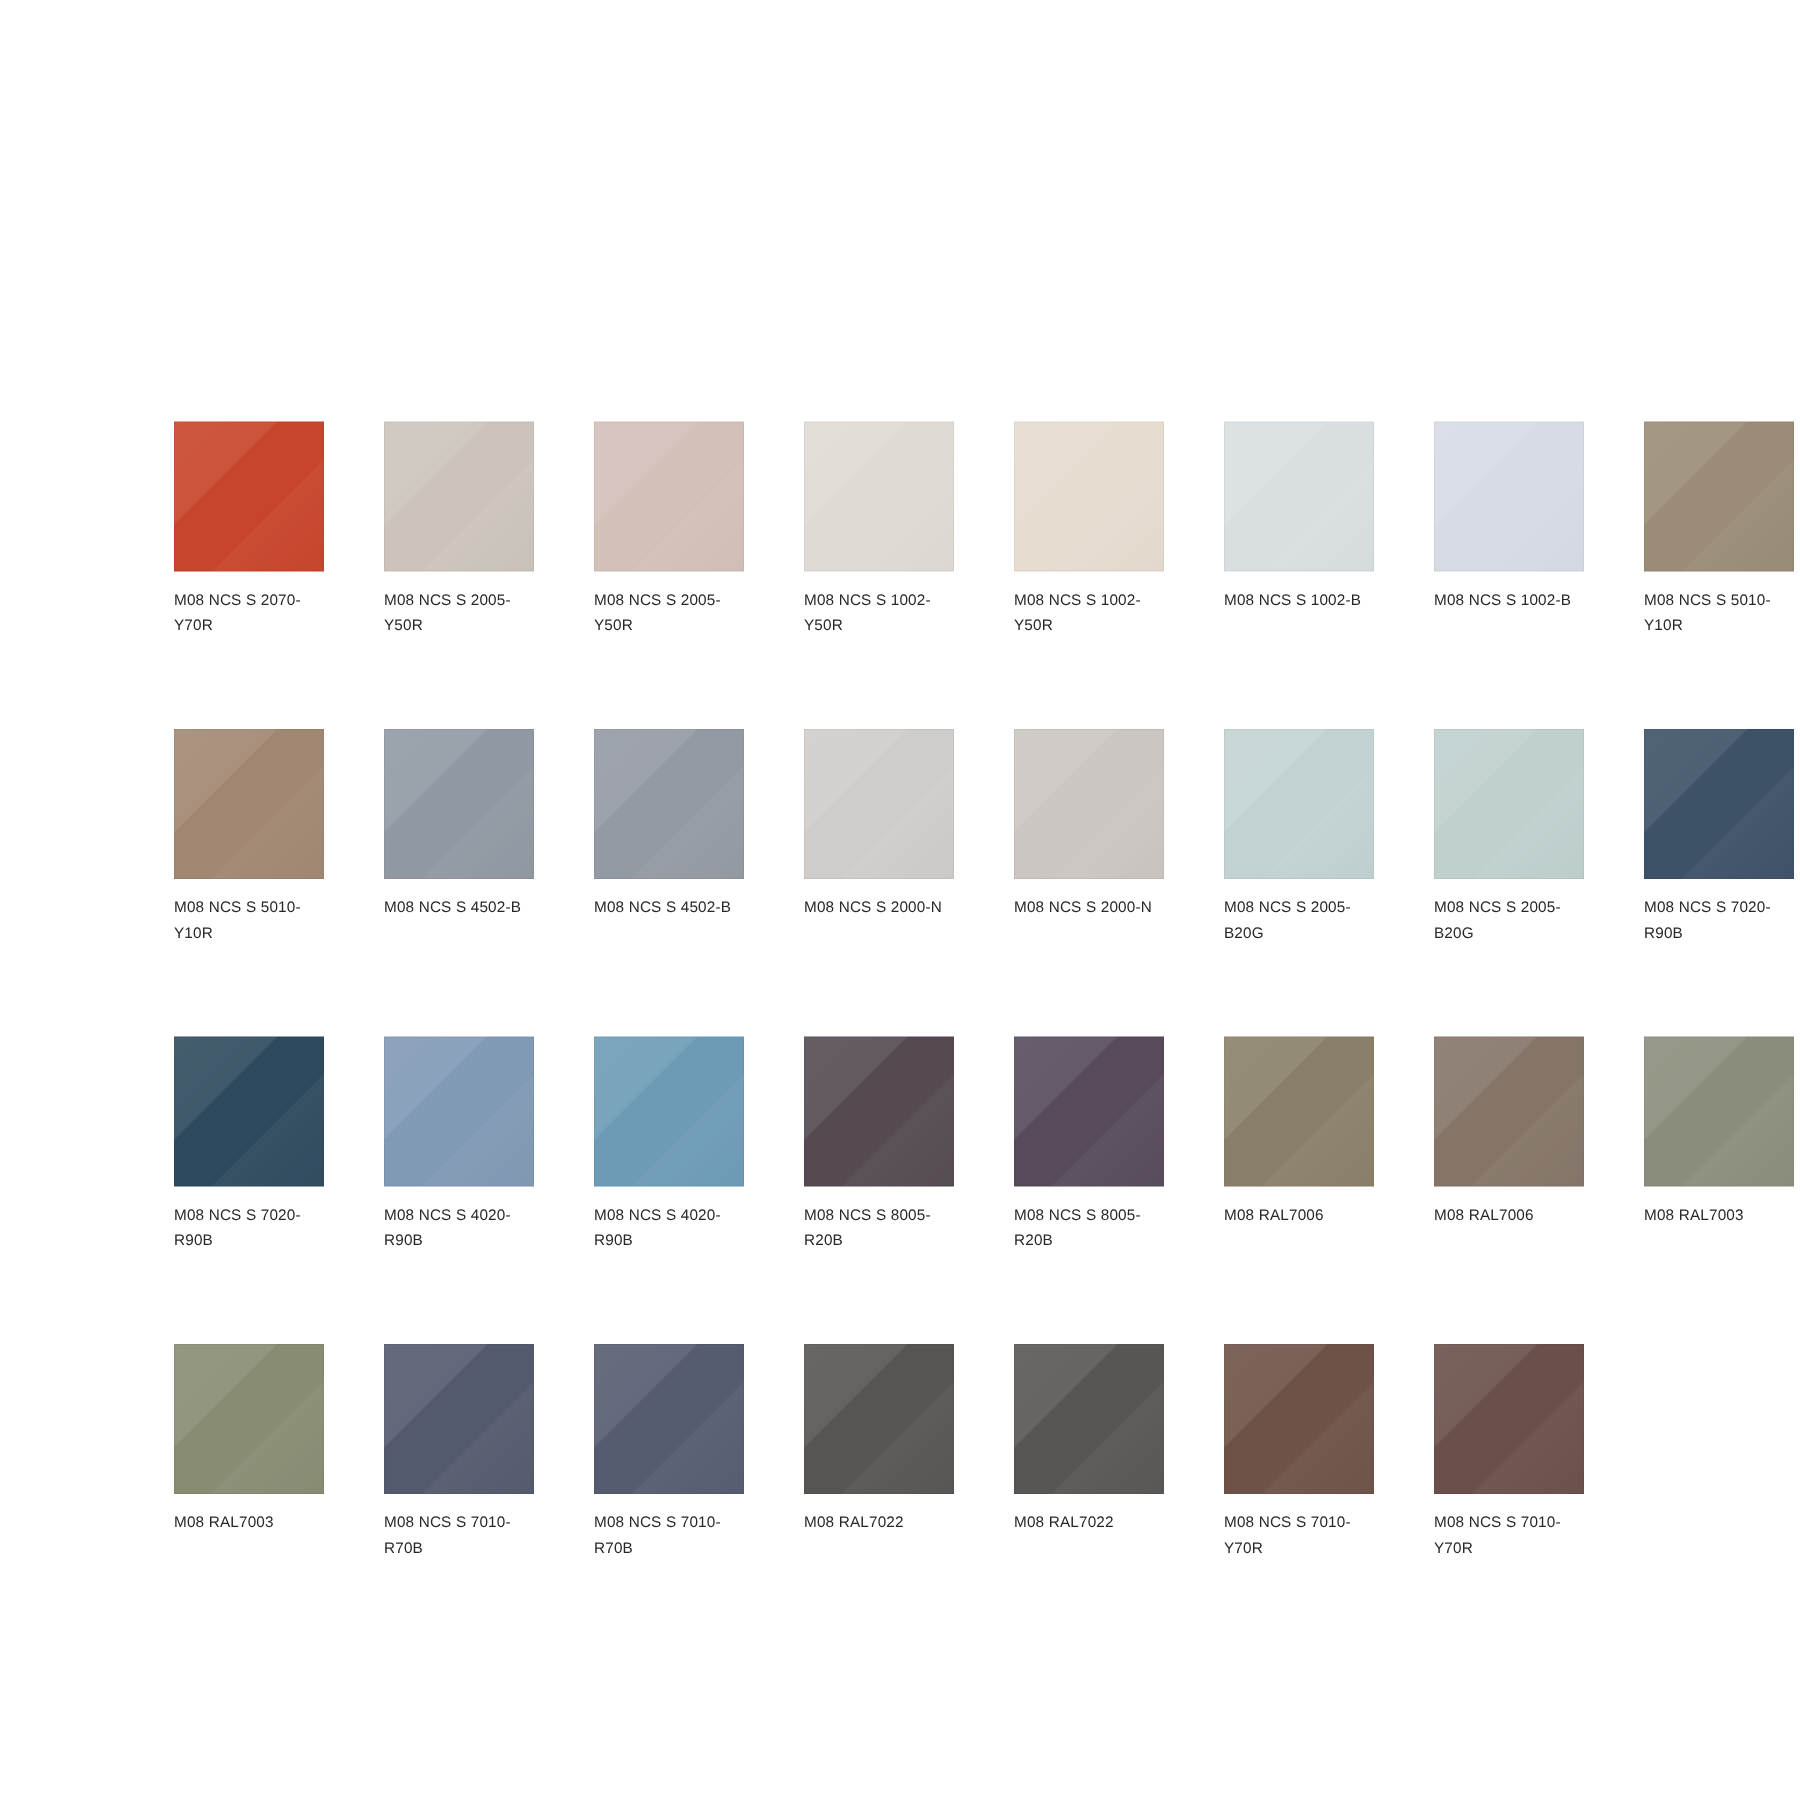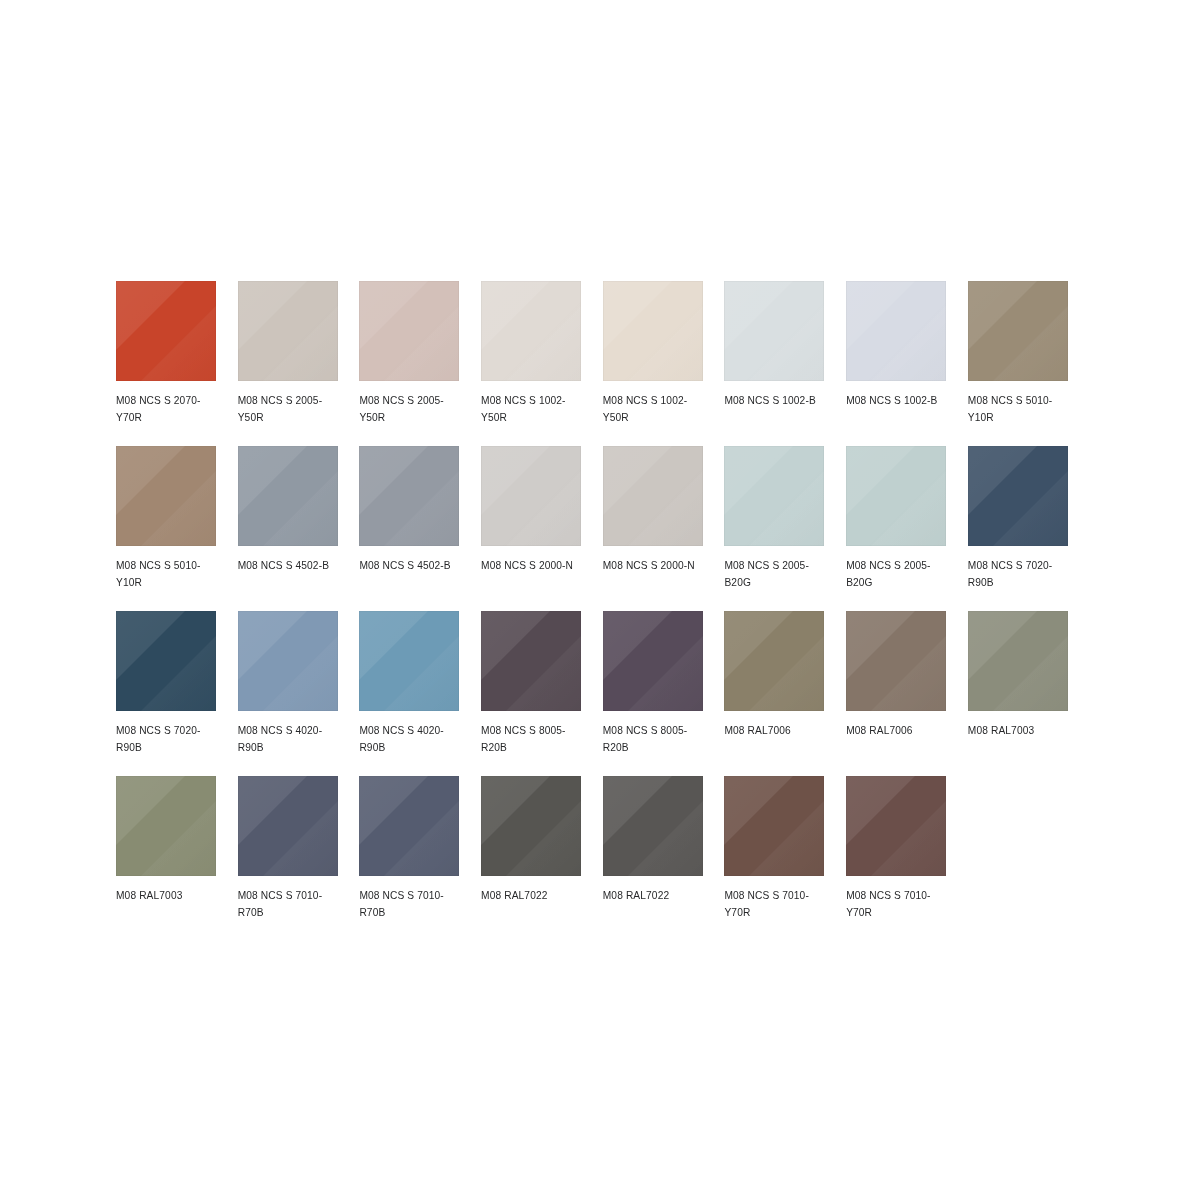--- a/index.html
+++ b/index.html
@@ -24,20 +24,21 @@
 
   #swatch-grid {
     position: absolute;
     left: 116px;
     top: 281px;
     width: 952px;
     display: grid;
     grid-template-columns: repeat(8, 100px);
     column-gap: 21.7px;
     row-gap: 0px;
+    gap: 40px;
   }
 
   .swatch-cell {
     width: 100px;
     height: 165px;
     position: relative;
   }
 
   .swatch-chip {
     width: 100px;

